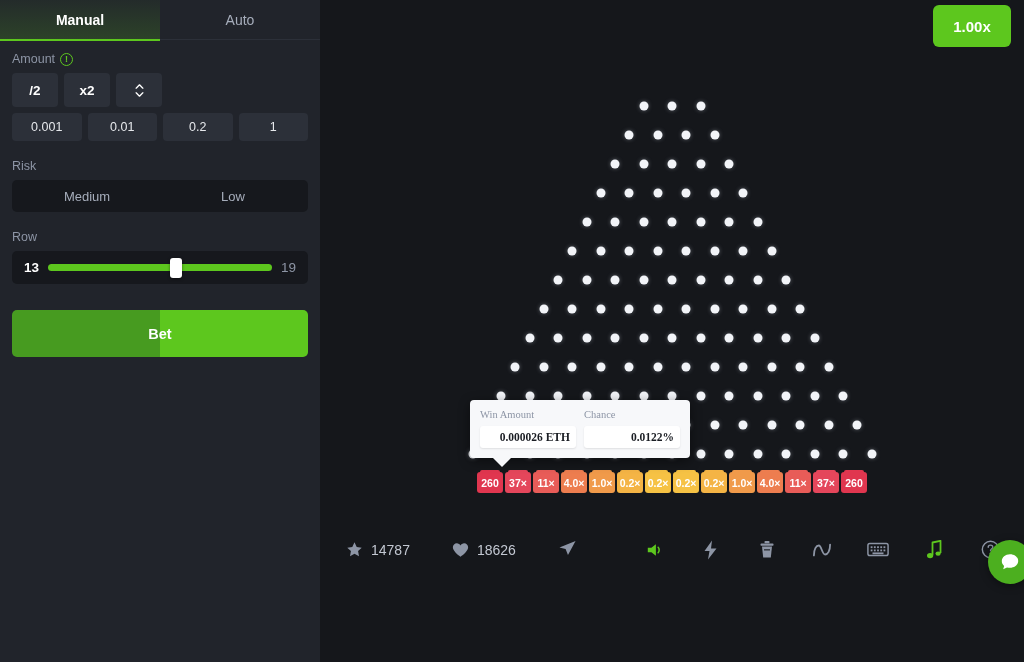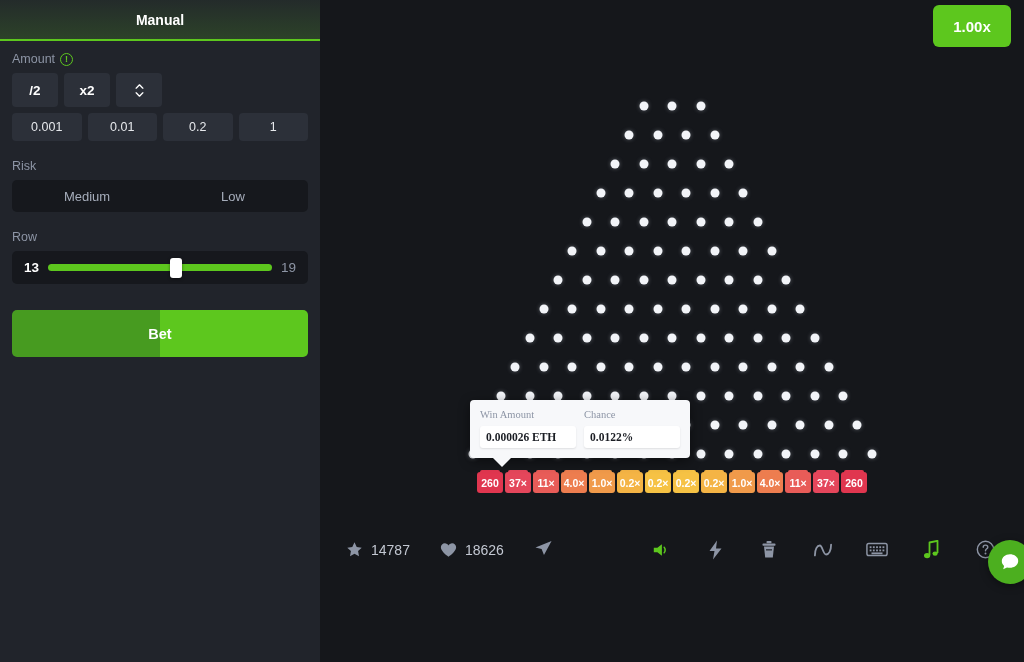--- a/index.html
+++ b/index.html
@@ -155,32 +155,33 @@
     padding: 9px 10px 10px 10px; display: flex; gap: 8px;
     box-shadow: 0 3px 12px rgba(0,0,0,0.45);
     font-family: "Liberation Serif", serif;
   }
   .tt-col { width: 96px; }
   .tt-label { font-size: 10.5px; color: #8d95a5; margin-bottom: 6px; }
   .tt-value {
     background: #ffffff; border-radius: 3px; padding: 5px 6px;
     font-size: 11.5px; color: #1b1e24; font-weight: bold;
     box-shadow: 0 1px 2px rgba(0,0,0,0.10);
+    text-align: right;
   }
   .tt-arrow {
     position: absolute; bottom: -9px; left: 22px;
     width: 0; height: 0; border-left: 10px solid transparent;
     border-right: 10px solid transparent; border-top: 10px solid #f7f8fa;
   }
 
   
   .bottombar {
     position: absolute; left: 320px; bottom: 0; width: 704px; height: 57px;
     background: #15171b; display: flex; align-items: center;
-    padding: 0 14px 0 26px; gap: 4px;
+    padding: 0 14px 0 26px; gap: 16px;
   }
   .stat {
     display: flex; align-items: center; gap: 8px;
     color: #c3c8d2; font-size: 14px; margin-right: 26px; cursor: pointer;
   }
   .stat svg { display: block; }
   .send-ic { cursor: pointer; margin-right: 26px; }
   .spacer { flex: 1; }
   .tool {
     width: 50px; height: 40px; display: flex; align-items: center;
@@ -196,20 +197,21 @@
 </style>
 </head>
 <body>
 
 <div class="app">
 
   <aside class="sidebar">
 
     <div class="tabs">
       <button class="tab active">Manual</button>
+      <button class="tab">Auto</button>
     </div>
 
     <div class="panel">
 
       <div class="field-label">
         <span>Amount</span>
         <span class="info-ic">!</span>
       </div>
 
       <div class="amount-row">

